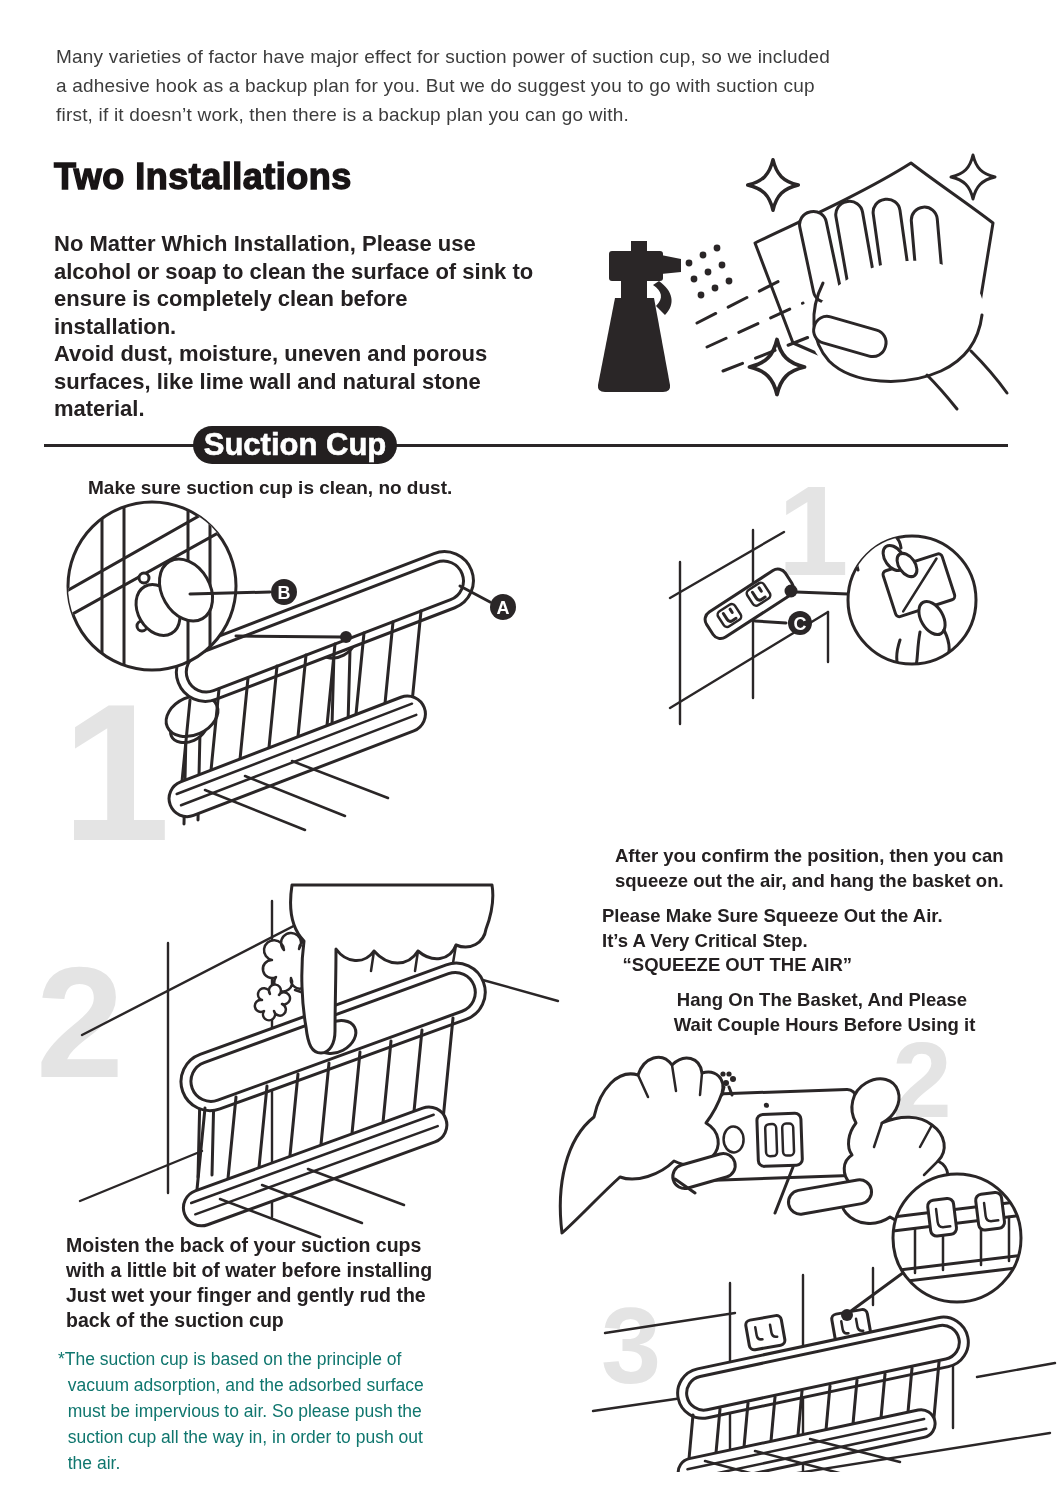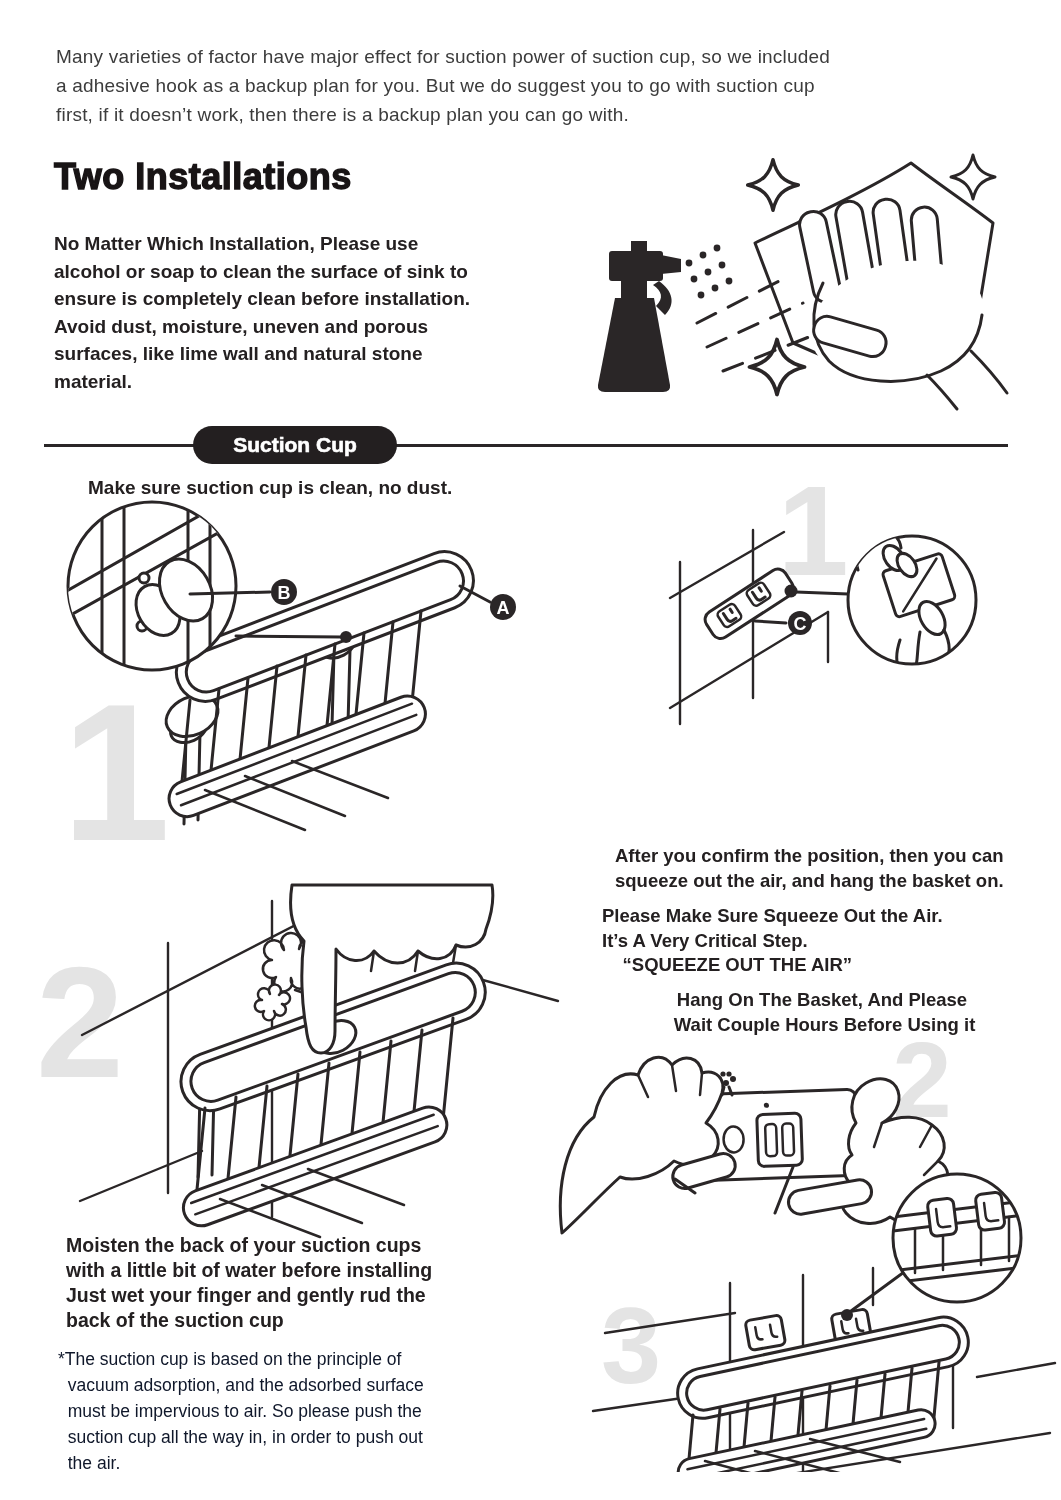--- a/index.html
+++ b/index.html
@@ -3,32 +3,32 @@
 <meta charset="utf-8">
 <style>
   html,body{margin:0;padding:0;background:#fff;}
   .page{position:relative;width:1061px;height:1472px;background:#ffffff;overflow:hidden;
         font-family:"Liberation Sans",sans-serif;color:#2c2829;}
   .abs{position:absolute;}
   .pre{white-space:pre-wrap;}
   .intro{left:56px;top:42px;width:960px;font-size:19px;line-height:29px;color:#3c3c3c;letter-spacing:.2px;}
   .h1{left:54px;top:156px;font-size:36px;font-weight:bold;color:#181415;letter-spacing:.5px;
       -webkit-text-stroke:1.4px #181415;}
-  .subintro{left:54px;top:230px;width:480px;font-size:19px;line-height:27.5px;font-weight:bold;color:#242021;}
+  .subintro{left:54px;top:230px;width:480px;font-size:22px;line-height:27.5px;font-weight:bold;color:#242021;}
   .divider{left:44px;top:444px;width:964px;height:0;border-top:3px solid #2a2627;}
   .pill{position:absolute;top:426px;height:38px;background:#231f20;border-radius:20px;color:#fff;
-        font-weight:bold;font-size:21px;display:flex;align-items:center;justify-content:center;
+        font-weight:bold;font-size:31px;display:flex;align-items:center;justify-content:center;
         -webkit-text-stroke:.6px #fff;}
   .pill.suction{left:193px;width:204px;}
   .pill.adhesive{left:655px;width:237px;}
   .caption{left:88px;top:477px;font-size:19px;font-weight:bold;color:#242021;}
   .rtext{left:602px;width:440px;font-size:18.5px;line-height:24.5px;font-weight:bold;color:#242021;}
   .attach{top:746px;} .after{top:844px;margin-left:13px;} .squeeze{top:904px;} .hang{top:988px;text-align:center;}
   .moisten{left:66px;top:1233px;width:460px;font-size:19.5px;line-height:25px;font-weight:bold;color:#242021;}
-  .footnote{left:58px;top:1346px;width:430px;font-size:17.5px;line-height:26px;color:#0f172a;}
+  .footnote{left:58px;top:1346px;width:430px;font-size:17.5px;line-height:26px;color:#0f766e;}
   svg{position:absolute;overflow:visible;}
   .ln{fill:none;stroke:#2a2627;stroke-width:3;stroke-linecap:round;stroke-linejoin:round;}
   .fw{fill:#ffffff;}
   .blk{fill:#2a2627;stroke:none;}
   .num{font-family:"Liberation Sans",sans-serif;font-weight:bold;fill:#e4e4e4;}
   .lbl{font-family:"Liberation Sans",sans-serif;font-weight:bold;fill:#ffffff;font-size:18px;}
   .thin{stroke-width:2.5;}
   .wall{stroke-width:2.4;}
 </style>
 </head>

